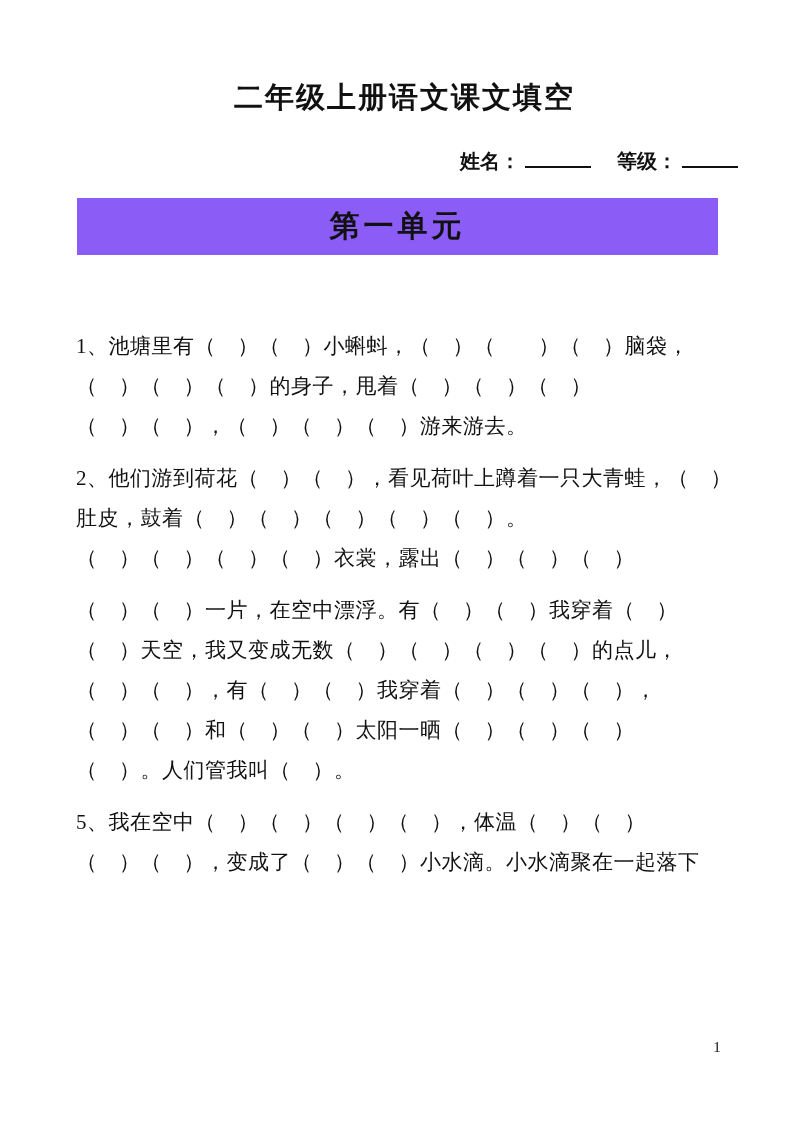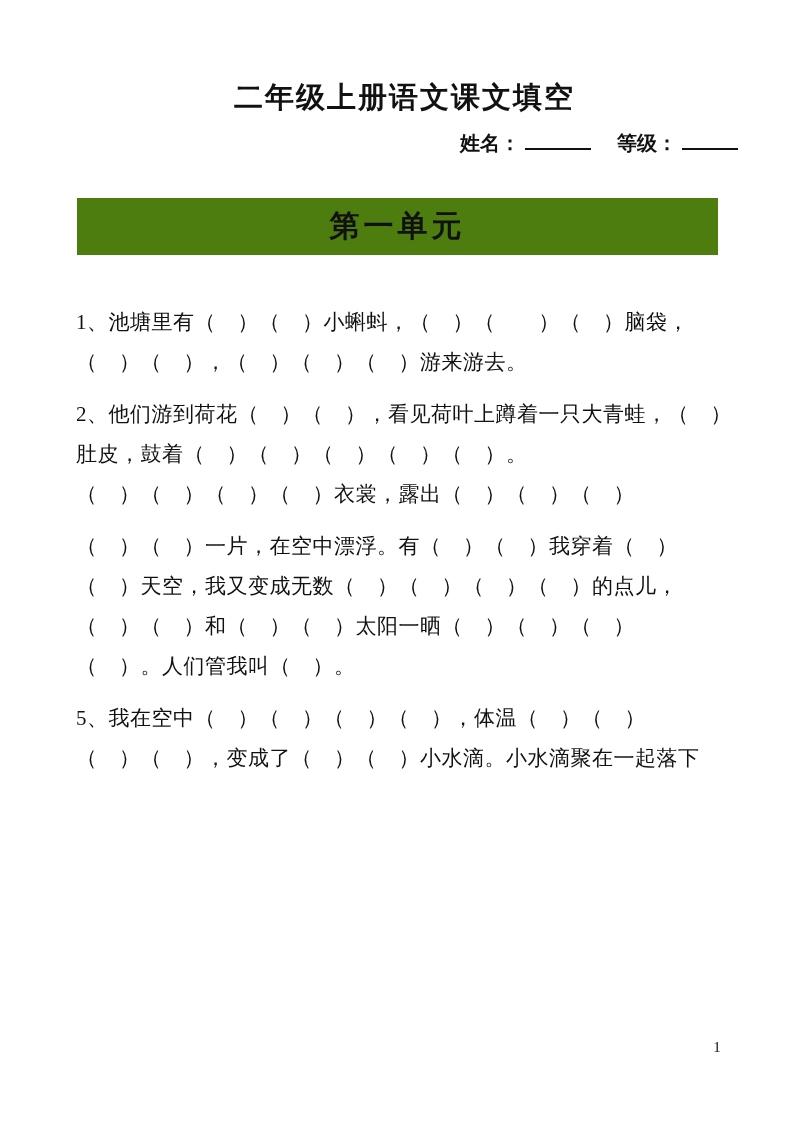--- a/index.html
+++ b/index.html
@@ -19,21 +19,21 @@
     left: 0;
     width: 100%;
     margin: 8px;
     text-align: center;
     font-size: 29px;
     font-weight: bold;
     letter-spacing: 2px;
   }
   .name-row {
     position: absolute;
-    top: 130px;
+    top: 148px;
     left: 460px;
     font-size: 20px;
     font-weight: 600;
     white-space: nowrap;
   }
   .blank {
     display: inline-block;
     border-bottom: 2px solid #111111;
     height: 18px;
     vertical-align: baseline;
@@ -50,21 +50,21 @@
     height: 57px;
     display: flex;
     align-items: center;
     justify-content: center;
     font-size: 30px;
     font-weight: bold;
     letter-spacing: 4px;
   }
   .content {
     position: absolute;
-    top: 302px;
+    top: 326px;
     left: 76px;
     width: 648px;
     font-size: 21px;
   }
   .item { margin: 0 0 12px 0; }
   .line {
     height: 40px;
     line-height: 40px;
     white-space: pre;
     letter-spacing: 0.5px;
@@ -82,41 +82,43 @@
 <body>
 
 <div class="page">
 
   <h1 class="title">二年级上册语文课文填空</h1>
 
   <div class="name-row">
     <span>姓名：</span><span class="blank blank-name"></span><span class="name-gap"></span><span>等级：</span><span class="blank blank-grade"></span>
   </div>
 
-  <div class="banner" style="background: #4d7c0f;">
+  <div class="banner" style="background: #8b5cf6;">
     <span>第一单元</span>
   </div>
 
   <div class="content">
 
     <div class="item">
       <div class="line">1、池塘里有（　）（　）小蝌蚪，（　）（　　）（　）脑袋，</div>
+      <div class="line">（　）（　）（　）的身子，甩着（　）（　）（　）</div>
       <div class="line">（　）（　），（　）（　）（　）游来游去。</div>
     </div>
 
     <div class="item">
       <div class="line">2、他们游到荷花（　）（　），看见荷叶上蹲着一只大青蛙，（　）</div>
       <div class="line">肚皮，鼓着（　）（　）（　）（　）（　）。</div>
       <div class="line">（　）（　）（　）（　）衣裳，露出（　）（　）（　）</div>
     </div>
 
 
     <div class="item">
       <div class="line">（　）（　）一片，在空中漂浮。有（　）（　）我穿着（　）</div>
       <div class="line">（　）天空，我又变成无数（　）（　）（　）（　）的点儿，</div>
+      <div class="line">（　）（　），有（　）（　）我穿着（　）（　）（　），</div>
       <div class="line">（　）（　）和（　）（　）太阳一晒（　）（　）（　）</div>
       <div class="line">（　）。人们管我叫（　）。</div>
     </div>
 
     <div class="item">
       <div class="line">5、我在空中（　）（　）（　）（　），体温（　）（　）</div>
       <div class="line">（　）（　），变成了（　）（　）小水滴。小水滴聚在一起落下</div>
     </div>
 
   </div>

